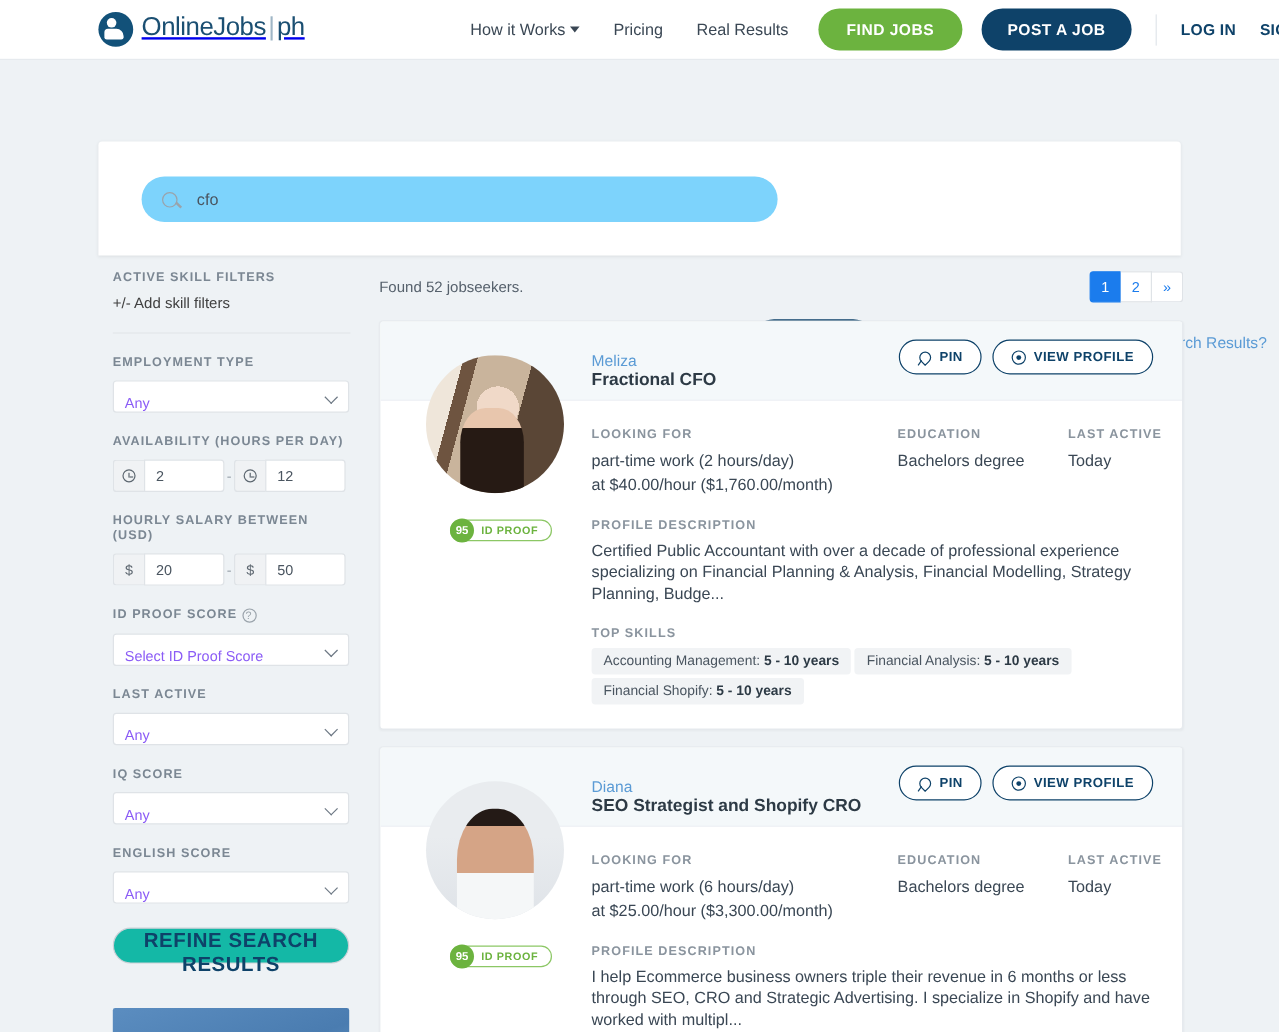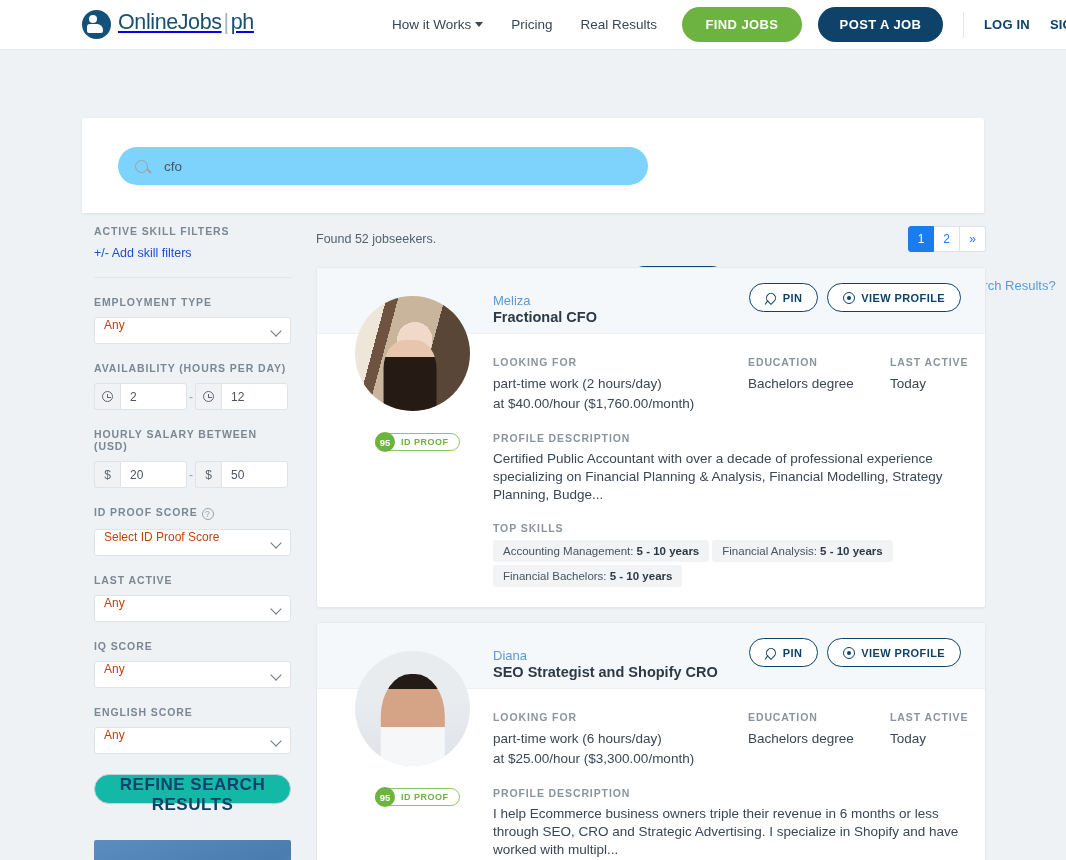--- a/index.html
+++ b/index.html
@@ -93,26 +93,26 @@
     position:absolute; left:840px; top:160px; font-size:13px;
     color:#5b9bd5; text-decoration:none; white-space:nowrap;
   }
 
   
   .sidebar { position:absolute; left:94px; top:225px; width:198px; }
   .side-label {
     font-size:10.5px; letter-spacing:.9px; color:#7b8793; font-weight:600;
     text-transform:uppercase; margin-bottom:9px;
   }
-  .add-skill-link { font-size:12.5px; color:#1d4ed8; text-decoration:none; display:block; }
+  .add-skill-link { font-size:12.5px; color:#404040; text-decoration:none; display:block; }
   .hr { height:1px; background:#e3e7ea; margin:17px 0 18px 0; }
   .select-box {
     width:197px; height:27px; border:1px solid #dfe3e7; border-radius:3px;
-    background:#fff; display:flex; align-items:flex-start; position:relative;
-    padding-left:9px; font-size:12px; color:#c2410c;
+    background:#fff; display:flex; align-items:flex-end; position:relative;
+    padding-left:9px; font-size:12px; color:#8b5cf6;
   }
   .chev {
     position:absolute; right:10px; top:9px; width:8px; height:8px;
     border-right:1.6px solid #6d7884; border-bottom:1.6px solid #6d7884;
     transform: rotate(45deg);
   }
   .group { margin-top:18px; }
   .range-row { display:flex; align-items:center; gap:0; }
   .input-grp { display:flex; height:27px; }
   .input-addon {
@@ -415,21 +415,21 @@
         </div>
         <div class="sect">
           <div class="meta-label">PROFILE DESCRIPTION</div>
           <div class="desc">Certified Public Accountant with over a decade of professional experience specializing on Financial Planning &amp; Analysis, Financial Modelling, Strategy Planning, Budge...</div>
         </div>
         <div class="sect">
           <div class="meta-label">TOP SKILLS</div>
           <div class="skills">
             <span class="skill-tag"><span>Accounting Management: </span><b>5 - 10 years</b></span>
             <span class="skill-tag"><span>Financial Analysis: </span><b>5 - 10 years</b></span>
-            <span class="skill-tag"><span>Financial Bachelors: </span><b>5 - 10 years</b></span>
+            <span class="skill-tag"><span>Financial Shopify: </span><b>5 - 10 years</b></span>
           </div>
         </div>
       </div>
     </div>
 
     <div class="card">
       <div class="card-head">
         <div class="avatar av-b"></div>
         <div class="idproof">
           <span class="score">95</span>

